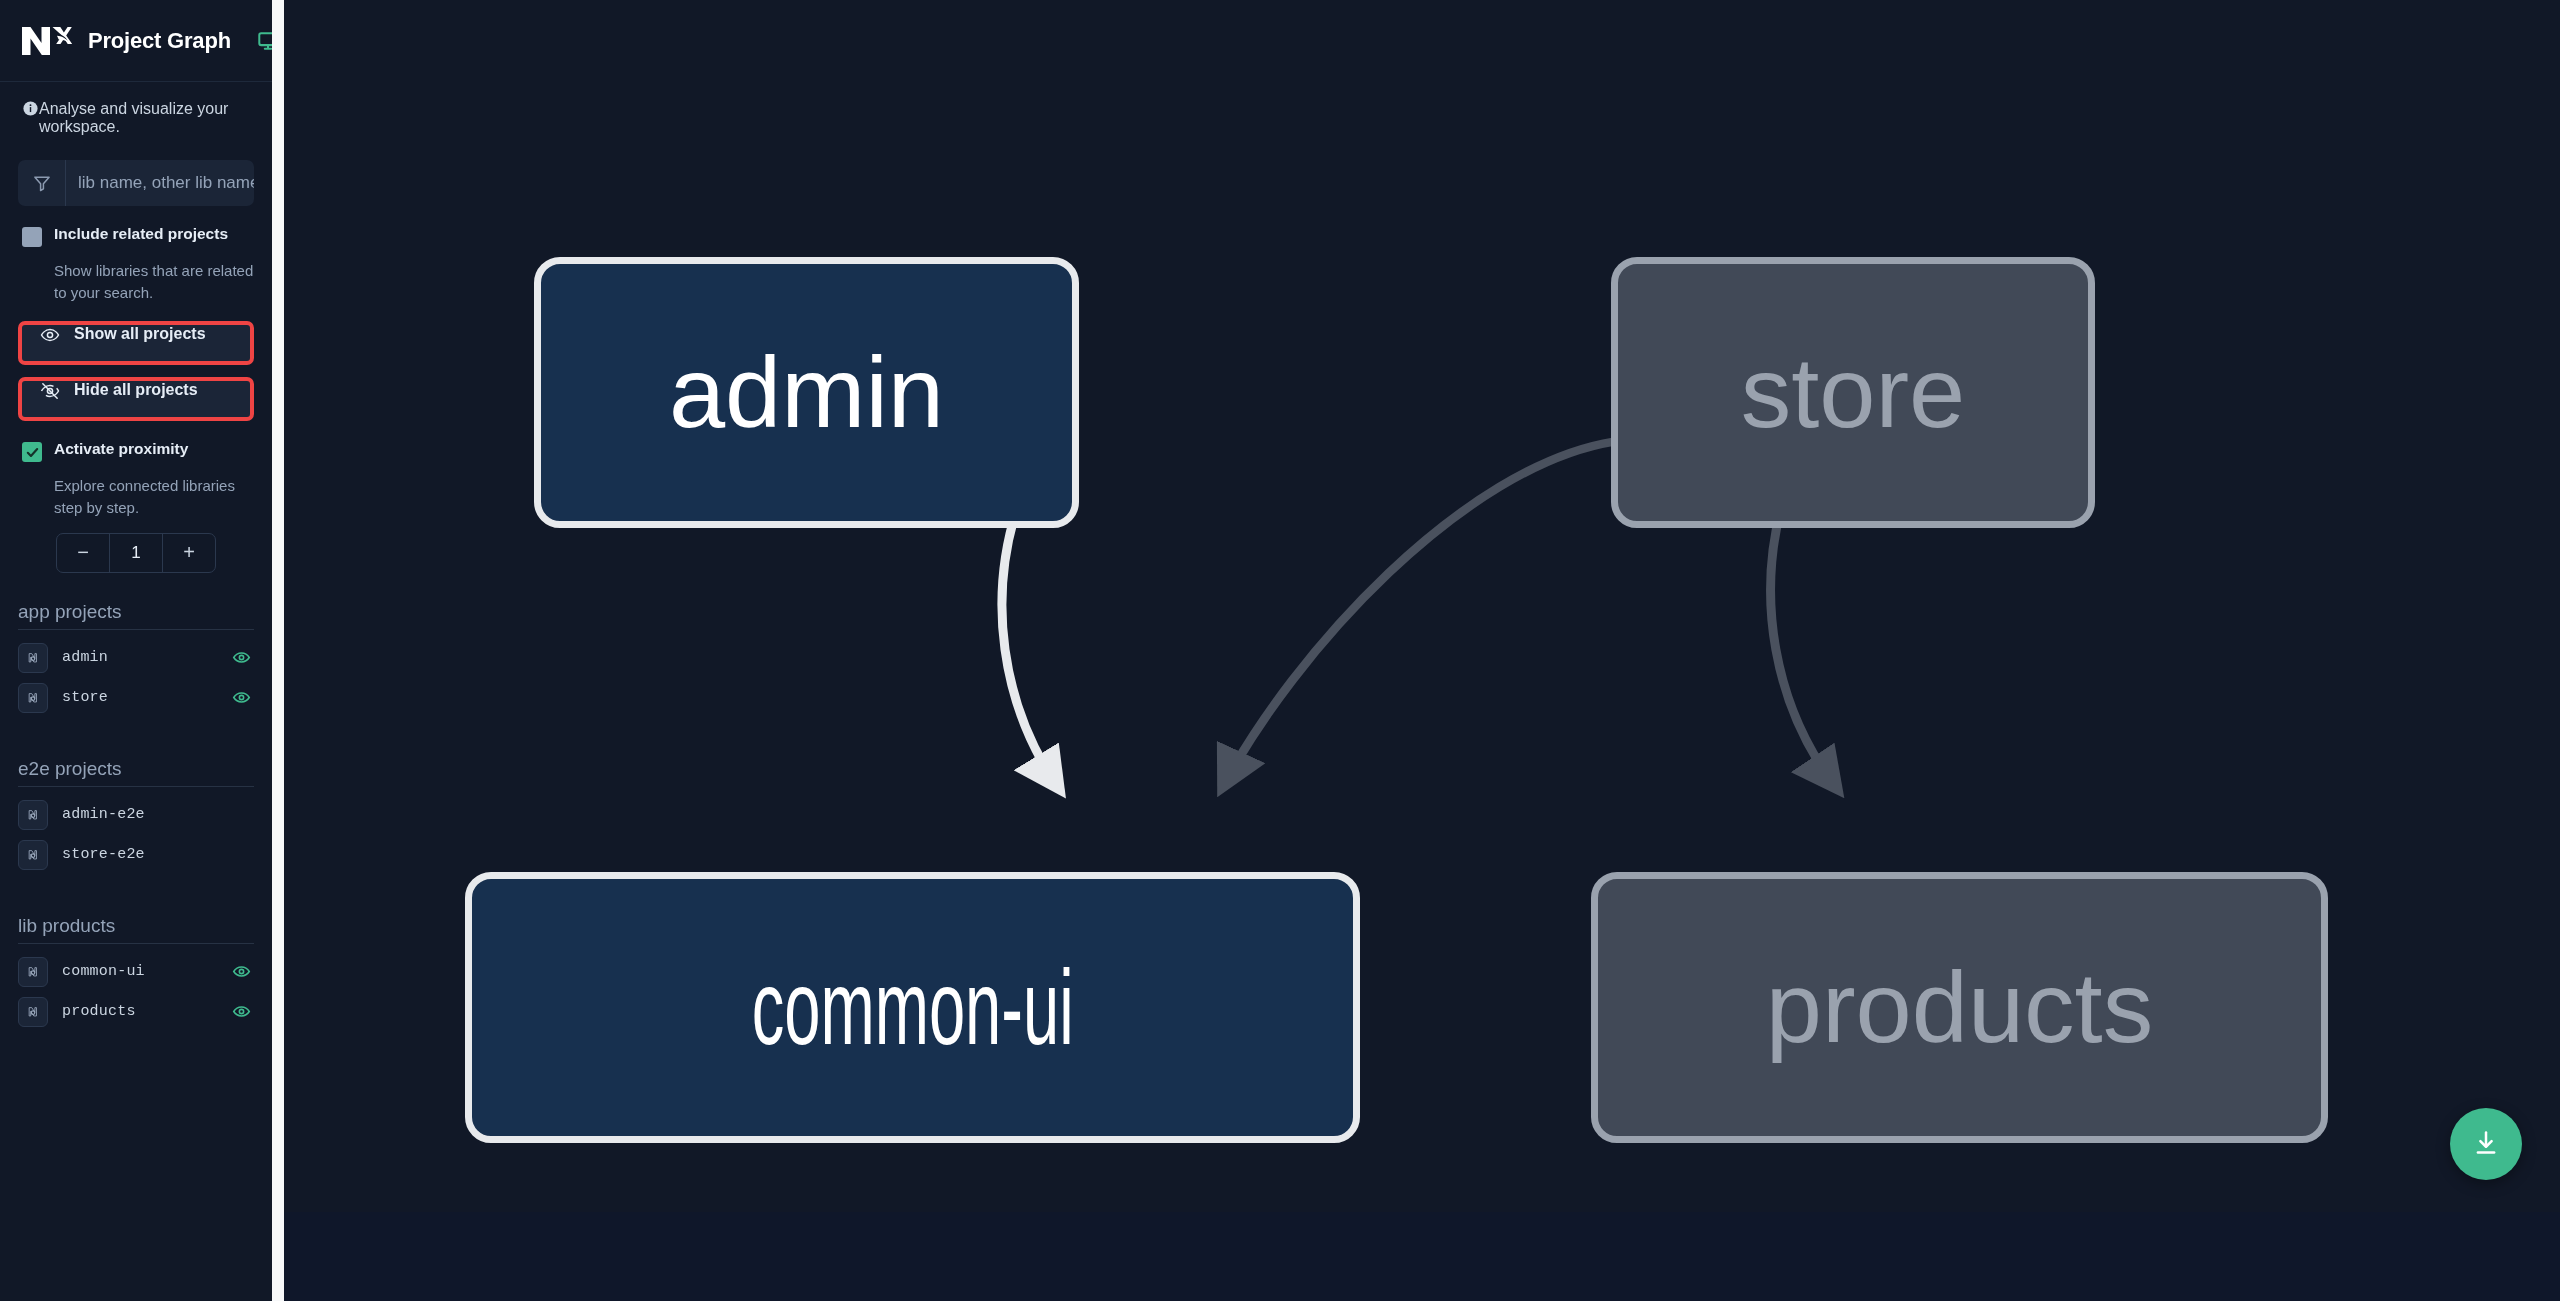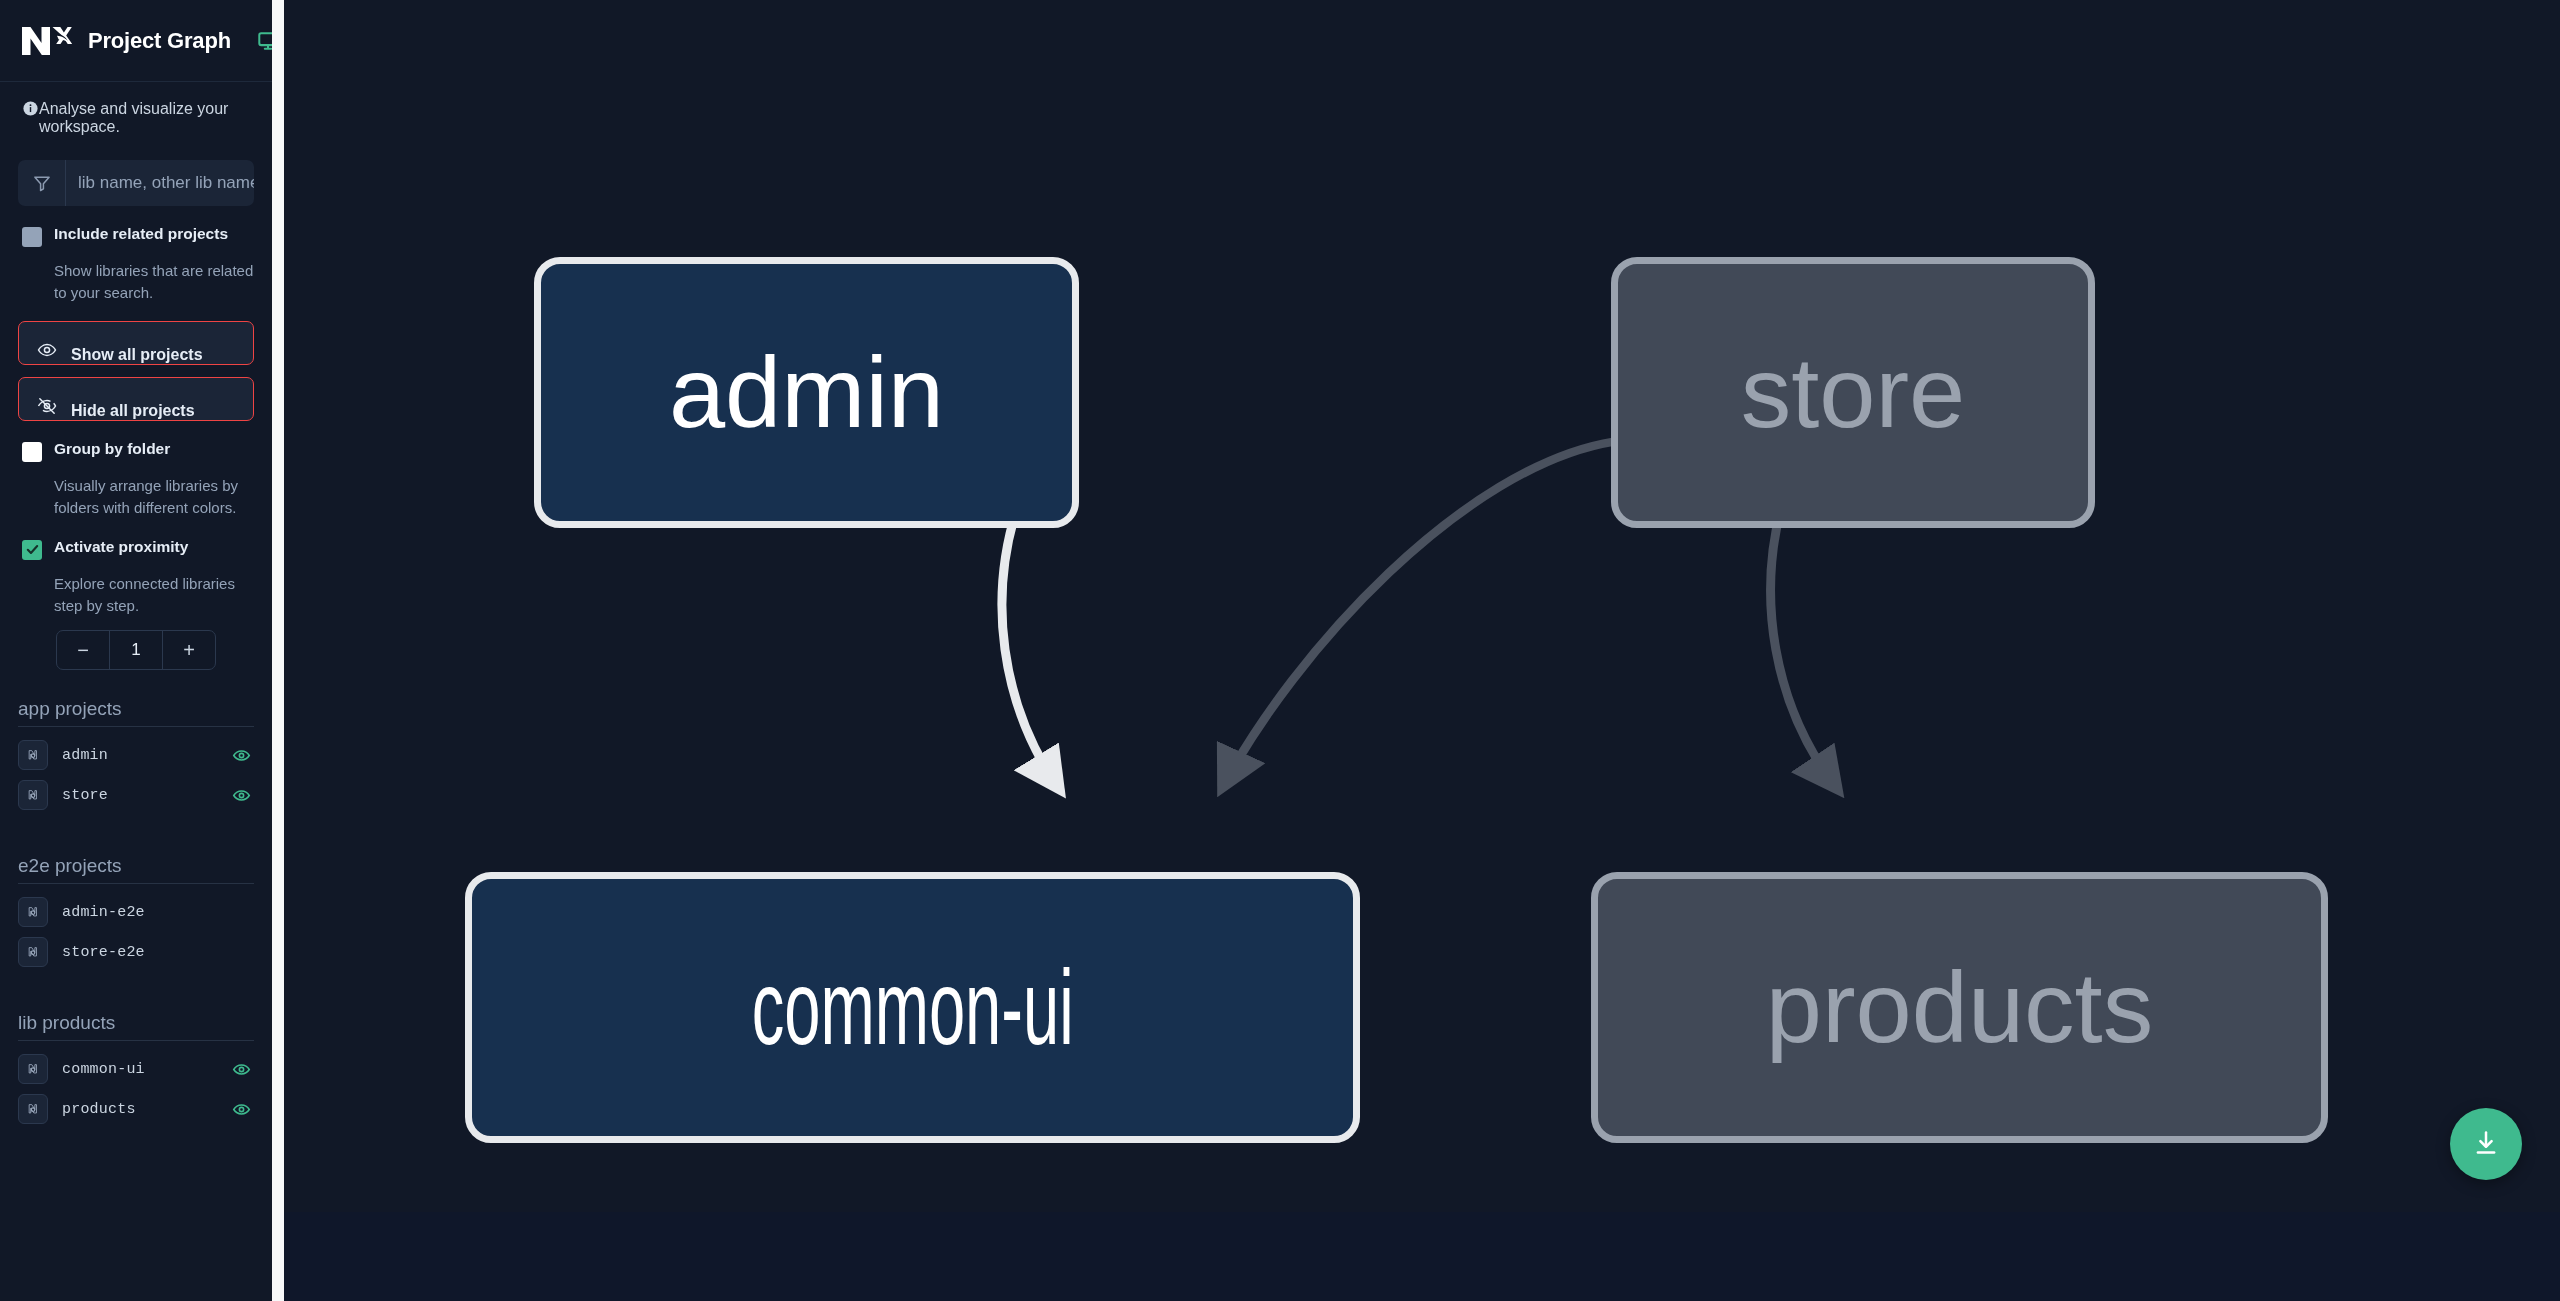--- a/index.html
+++ b/index.html
@@ -81,23 +81,23 @@
     background: #3fba8e;
     display: flex; align-items: center; justify-content: center;
   }
   .check-title { color: #e6edf6; font-size: 15.5px; font-weight: 700; line-height: 1.35; }
   .check-desc { color: #94a3b8; font-size: 15px; line-height: 1.45; margin-top: 15px; }
 
   .btns { padding: 18px 18px 0 18px; display: flex; flex-direction: column; gap: 12px; }
   .gbtn {
     height: 44px; width: 100%;
     background: #1b2537;
-    border: 1px solid #ef4444;
+    border: 4px solid #ef4444;
     border-radius: 7px;
-    display: flex; align-items: flex-end;
+    display: flex; align-items: flex-start;
     gap: 14px; padding: 0 18px;
     color: #e6edf6; font-size: 16px; font-weight: 700;
     cursor: pointer;
     font-family: "Liberation Sans", sans-serif;
   }
 
   .stepper-wrap { padding: 14px 18px 0 18px; display: flex; justify-content: center; }
   .stepper {
     display: flex; align-items: center;
     border: 1px solid #2b384e; border-radius: 7px; overflow: hidden;
@@ -253,27 +253,20 @@
           <svg viewBox="0 0 24 24" width="20" height="20" fill="none" stroke="#e6edf6" stroke-width="1.8">
             <path d="M1.8 12S5.5 5.5 12 5.5c1.6 0 3 .4 4.2 1M20 8.6c1.5 1.7 2.2 3.4 2.2 3.4S18.5 18.5 12 18.5c-1.9 0-3.5-.5-4.9-1.3"></path>
             <circle cx="12" cy="12" r="3.1"></circle>
             <path d="M3.4 3.4l17.2 17.2" stroke-linecap="round"></path>
           </svg>
         </span>
         <span>Hide all projects</span>
       </button>
     </div>
 
-    <div class="check-block">
-      <span class="cbox white"></span>
-      <span>
-        <div class="check-title">Group by folder</div>
-        <div class="check-desc">Visually arrange libraries by folders with different colors.</div>
-      </span>
-    </div>
 
     <div class="check-block">
       <span class="cbox checked">
         <svg viewBox="0 0 24 24" width="15" height="15" fill="none" stroke="#15322a" stroke-width="3.4" stroke-linecap="round" stroke-linejoin="round">
           <path d="M4.5 12.5l5 5 10-11"></path>
         </svg>
       </span>
       <span>
         <div class="check-title">Activate proximity</div>
         <div class="check-desc">Explore connected libraries step by step.</div>

